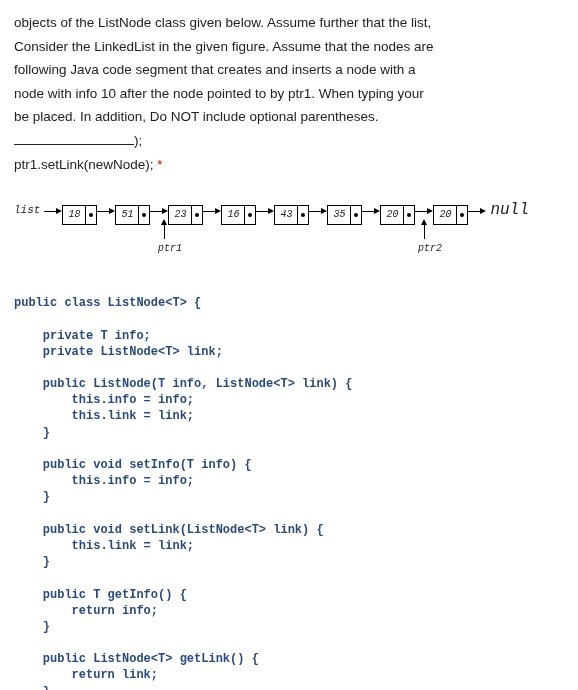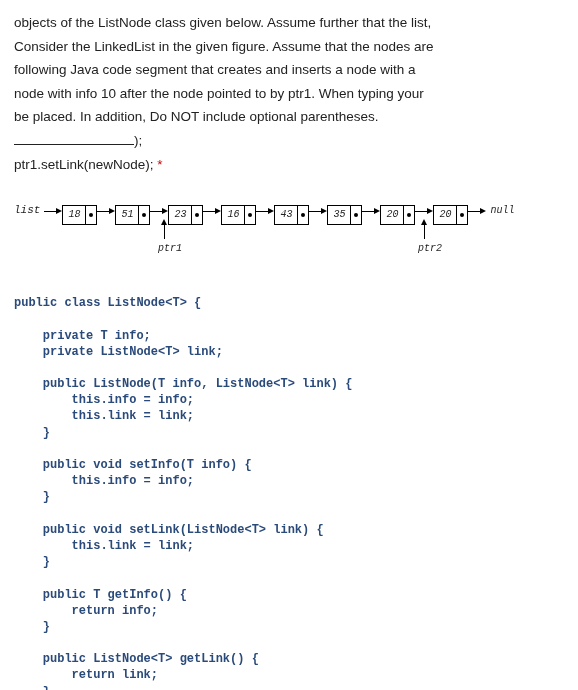--- a/index.html
+++ b/index.html
@@ -76,21 +76,21 @@
     justify-content: center;
   }
   .node .dot::before {
     content: "";
     width: 4px; height: 4px;
     background: #000;
     border-radius: 50%;
   }
   .null-label {
     font-family: "Courier New", monospace;
-    font-size: 10px;
+    font-size: 16px;
     margin-left: 4px;
   }
   .ptr {
     position: absolute;
     top: 22px;
     display: flex;
     flex-direction: column;
     align-items: center;
   }
   .ptr .up-head {

